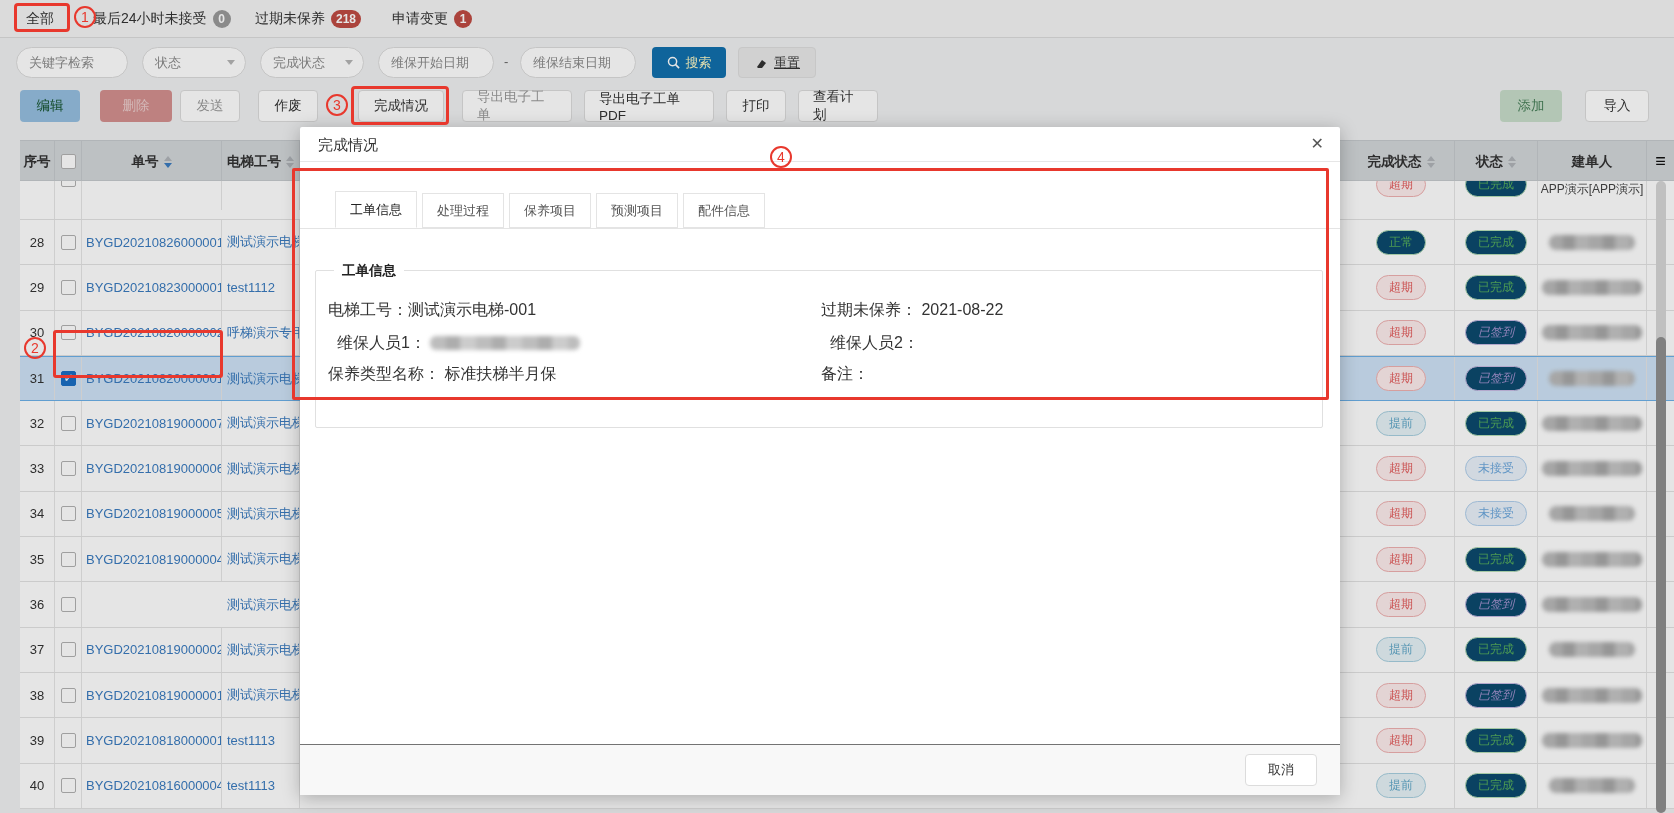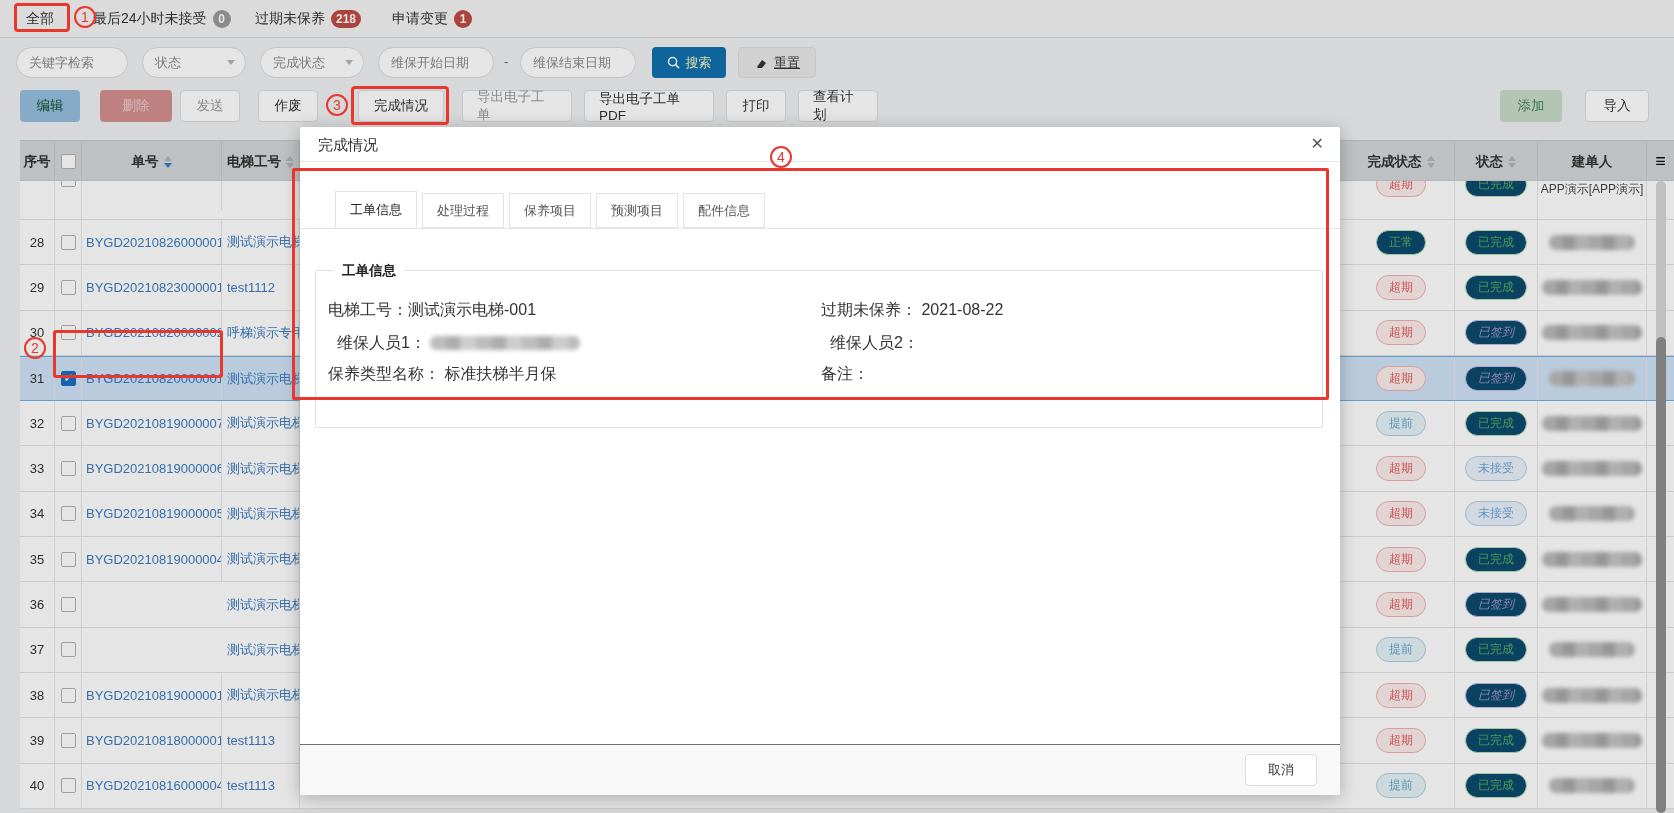--- a/index.html
+++ b/index.html
@@ -425,20 +425,21 @@
         </div>
         <div class="tcell c-creator">
           <span class="blob "></span>
         </div>
       </div>
       <div class="trow">
         <div class="tcell c-idx">37</div>
         <div class="tcell c-cb">
           <span class="cb "></span>
         </div>
+        <div class="tcell c-order">BYGD20210819000002</div>
         <div class="tcell c-elev">测试演示电梯-</div>
         <div class="tcell c-mid"></div>
         <div class="tcell c-comp">
           <span class="pill b-cyan">提前</span>
         </div>
         <div class="tcell c-stat">
           <span class="pill b-green">已完成</span>
         </div>
         <div class="tcell c-creator">
           <span class="blob small"></span>

